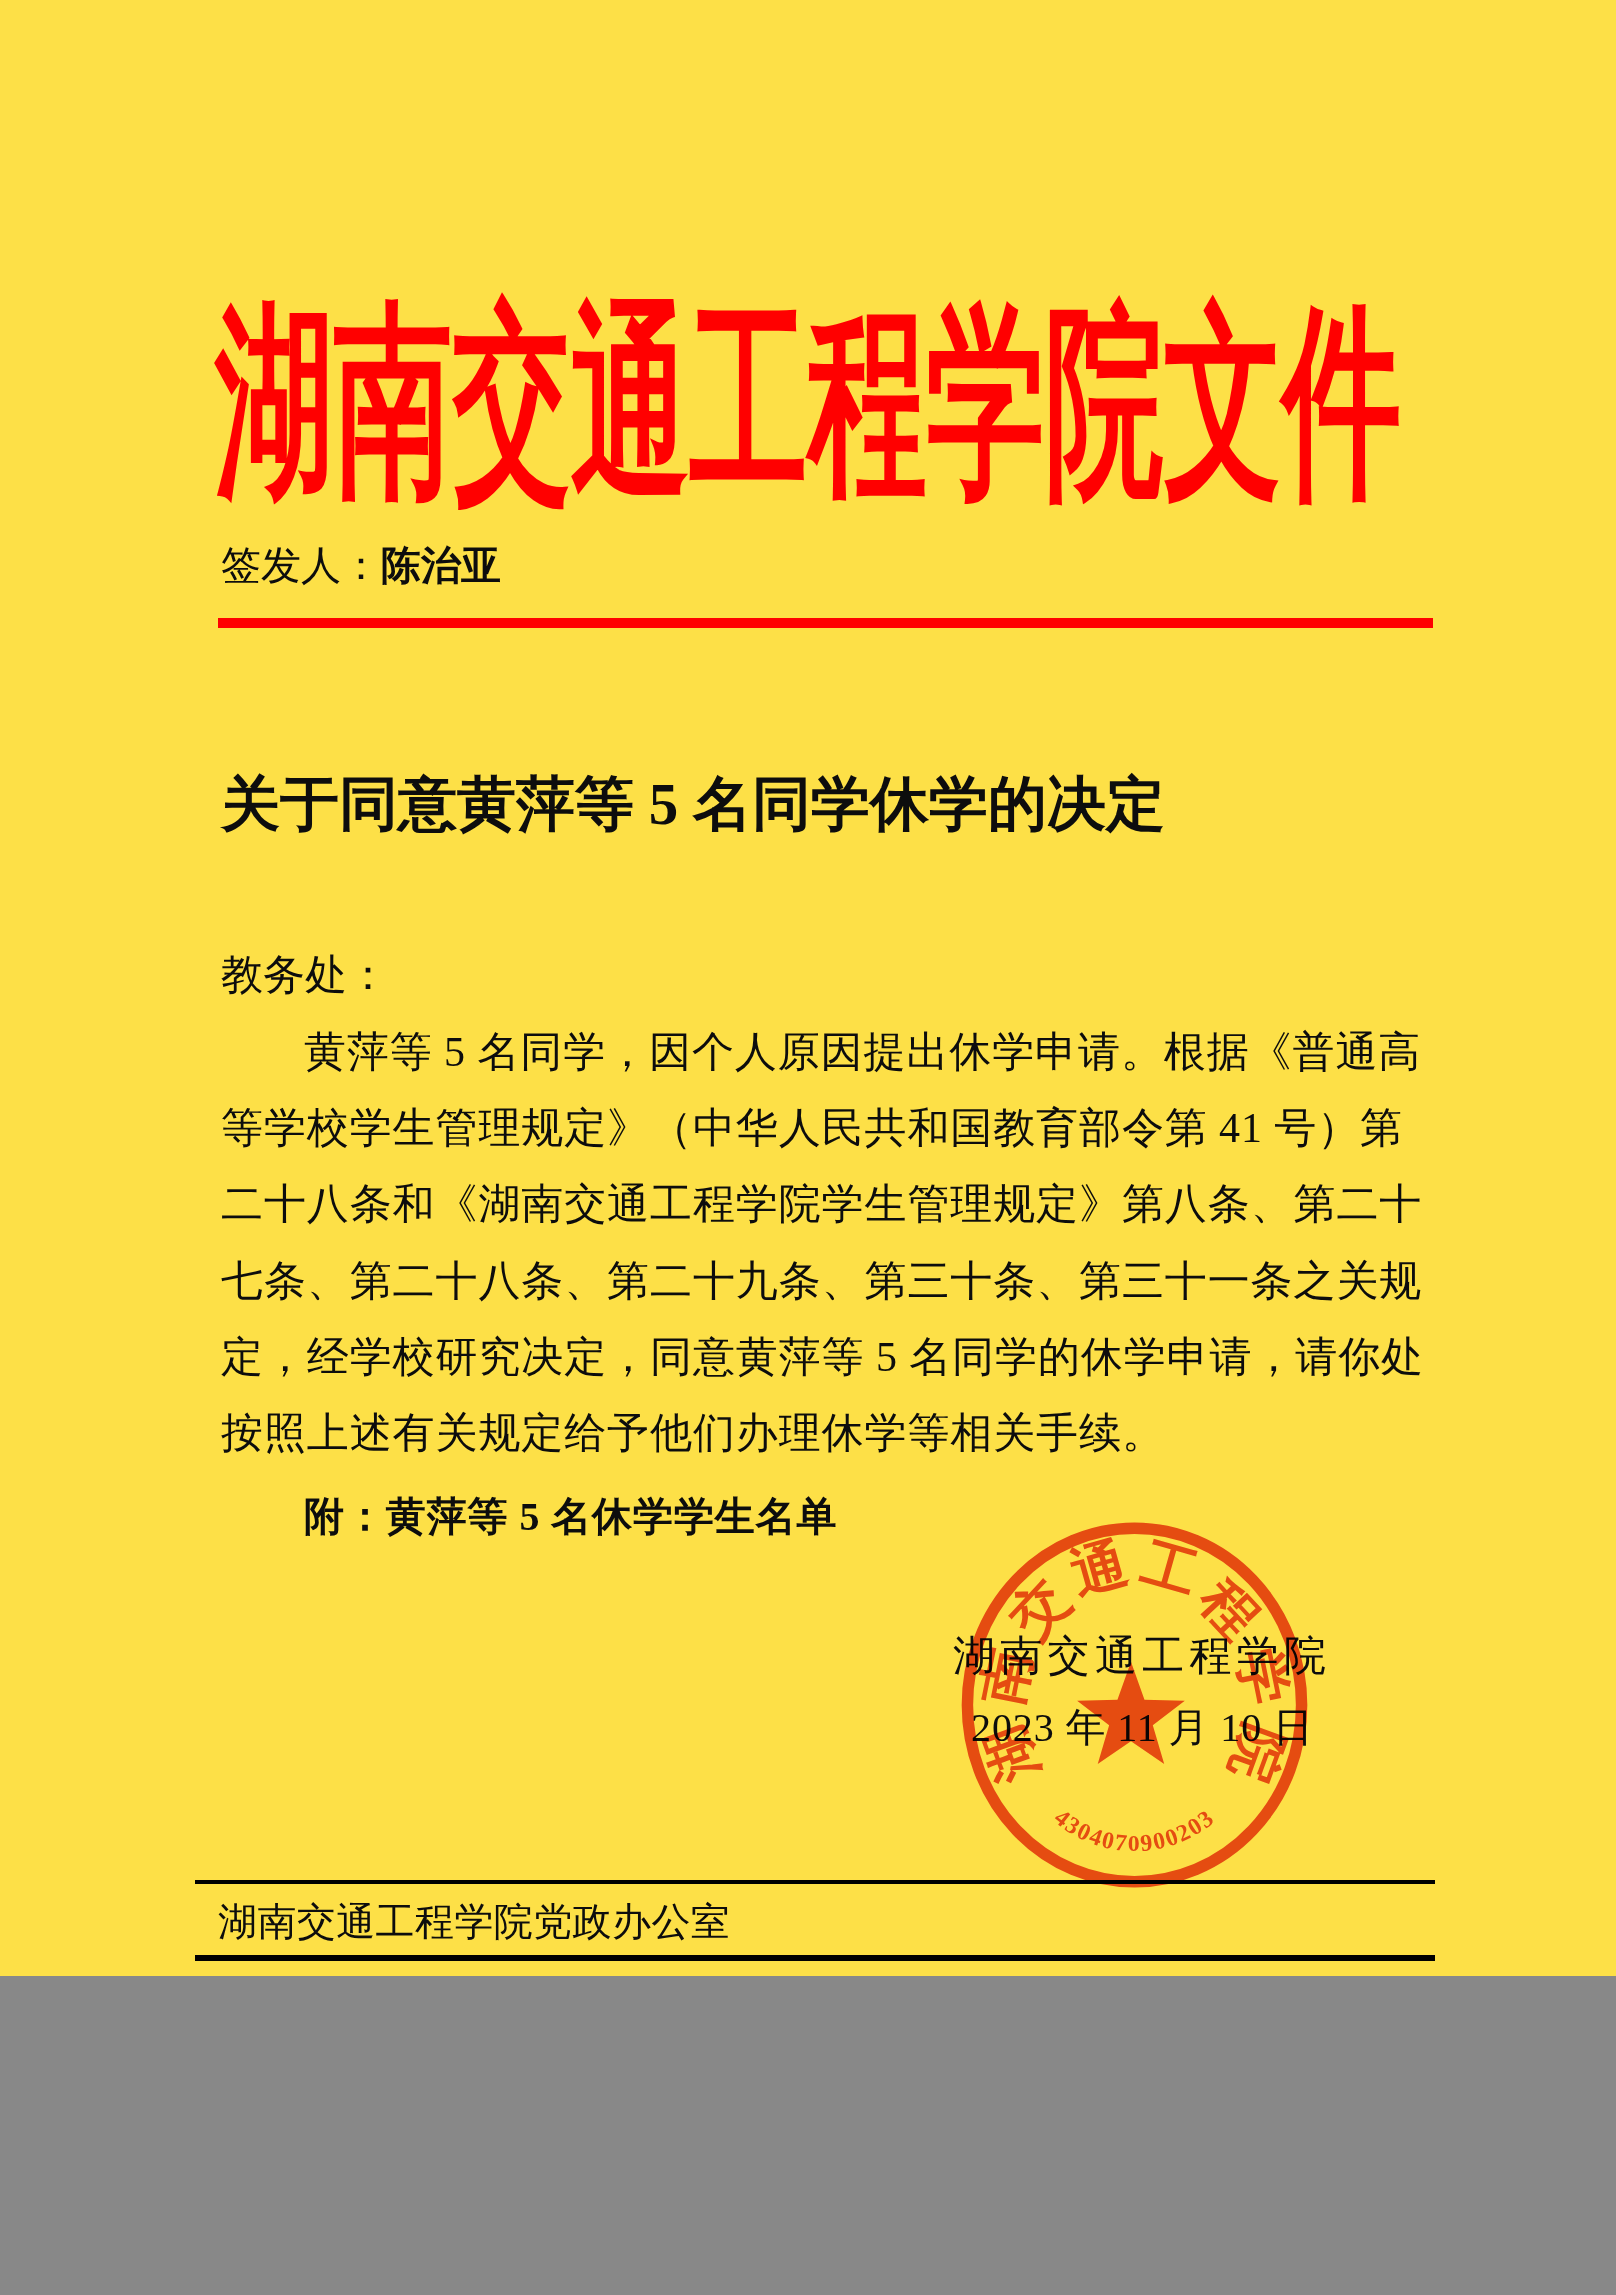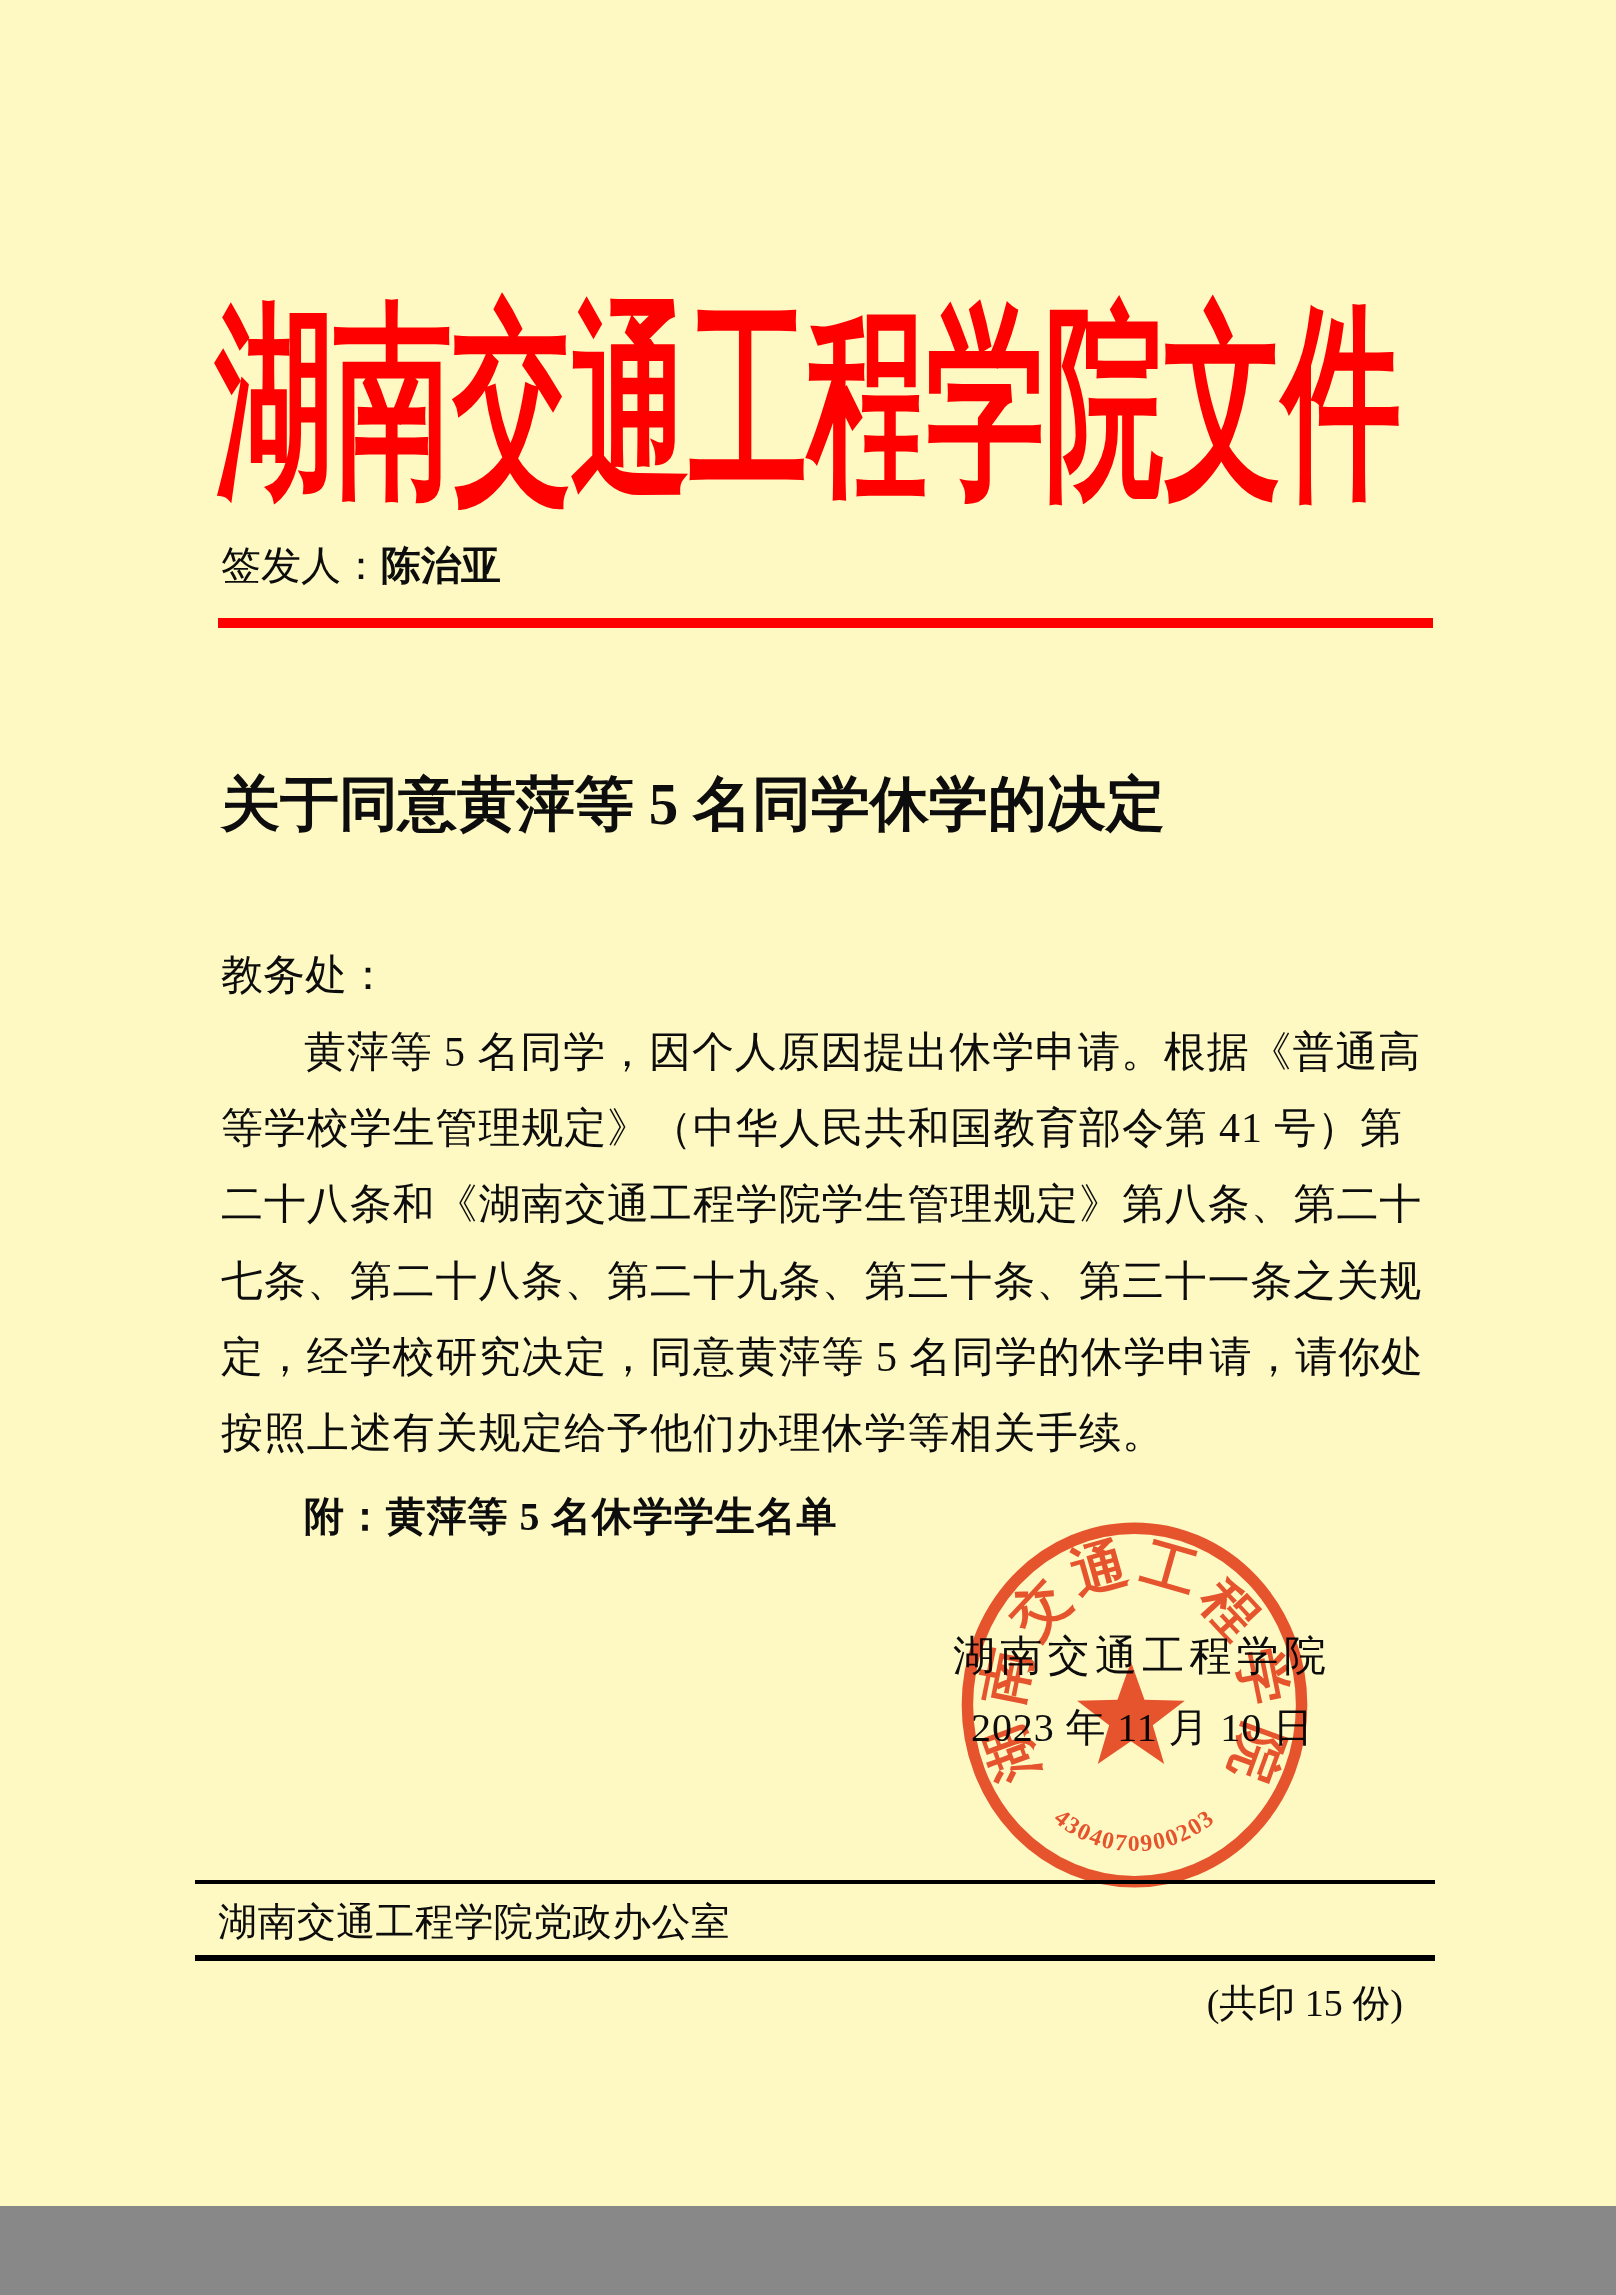--- a/index.html
+++ b/index.html
@@ -1,19 +1,19 @@
 <!DOCTYPE html>
 <html style="font-size:14px"><head>
 <meta charset="utf-8">
 <style>
   html,body{margin:0;padding:0;background:#888;}
   .page{
     position:relative;
-    width:1616px;height:2206px;
-    background:#fef9c3;
+    width:1616px;height:1976px;
+    background:#fde047;
     font-family:"Liberation Serif","DejaVu Serif",serif;
     color:#0d0d0d;
     overflow:hidden;
   }
   
   .org-title-wrap{
     position:absolute;left:0;right:0;top:285px;height:237px;
     display:flex;align-items:center;justify-content:center;
   }
   .org-title{

